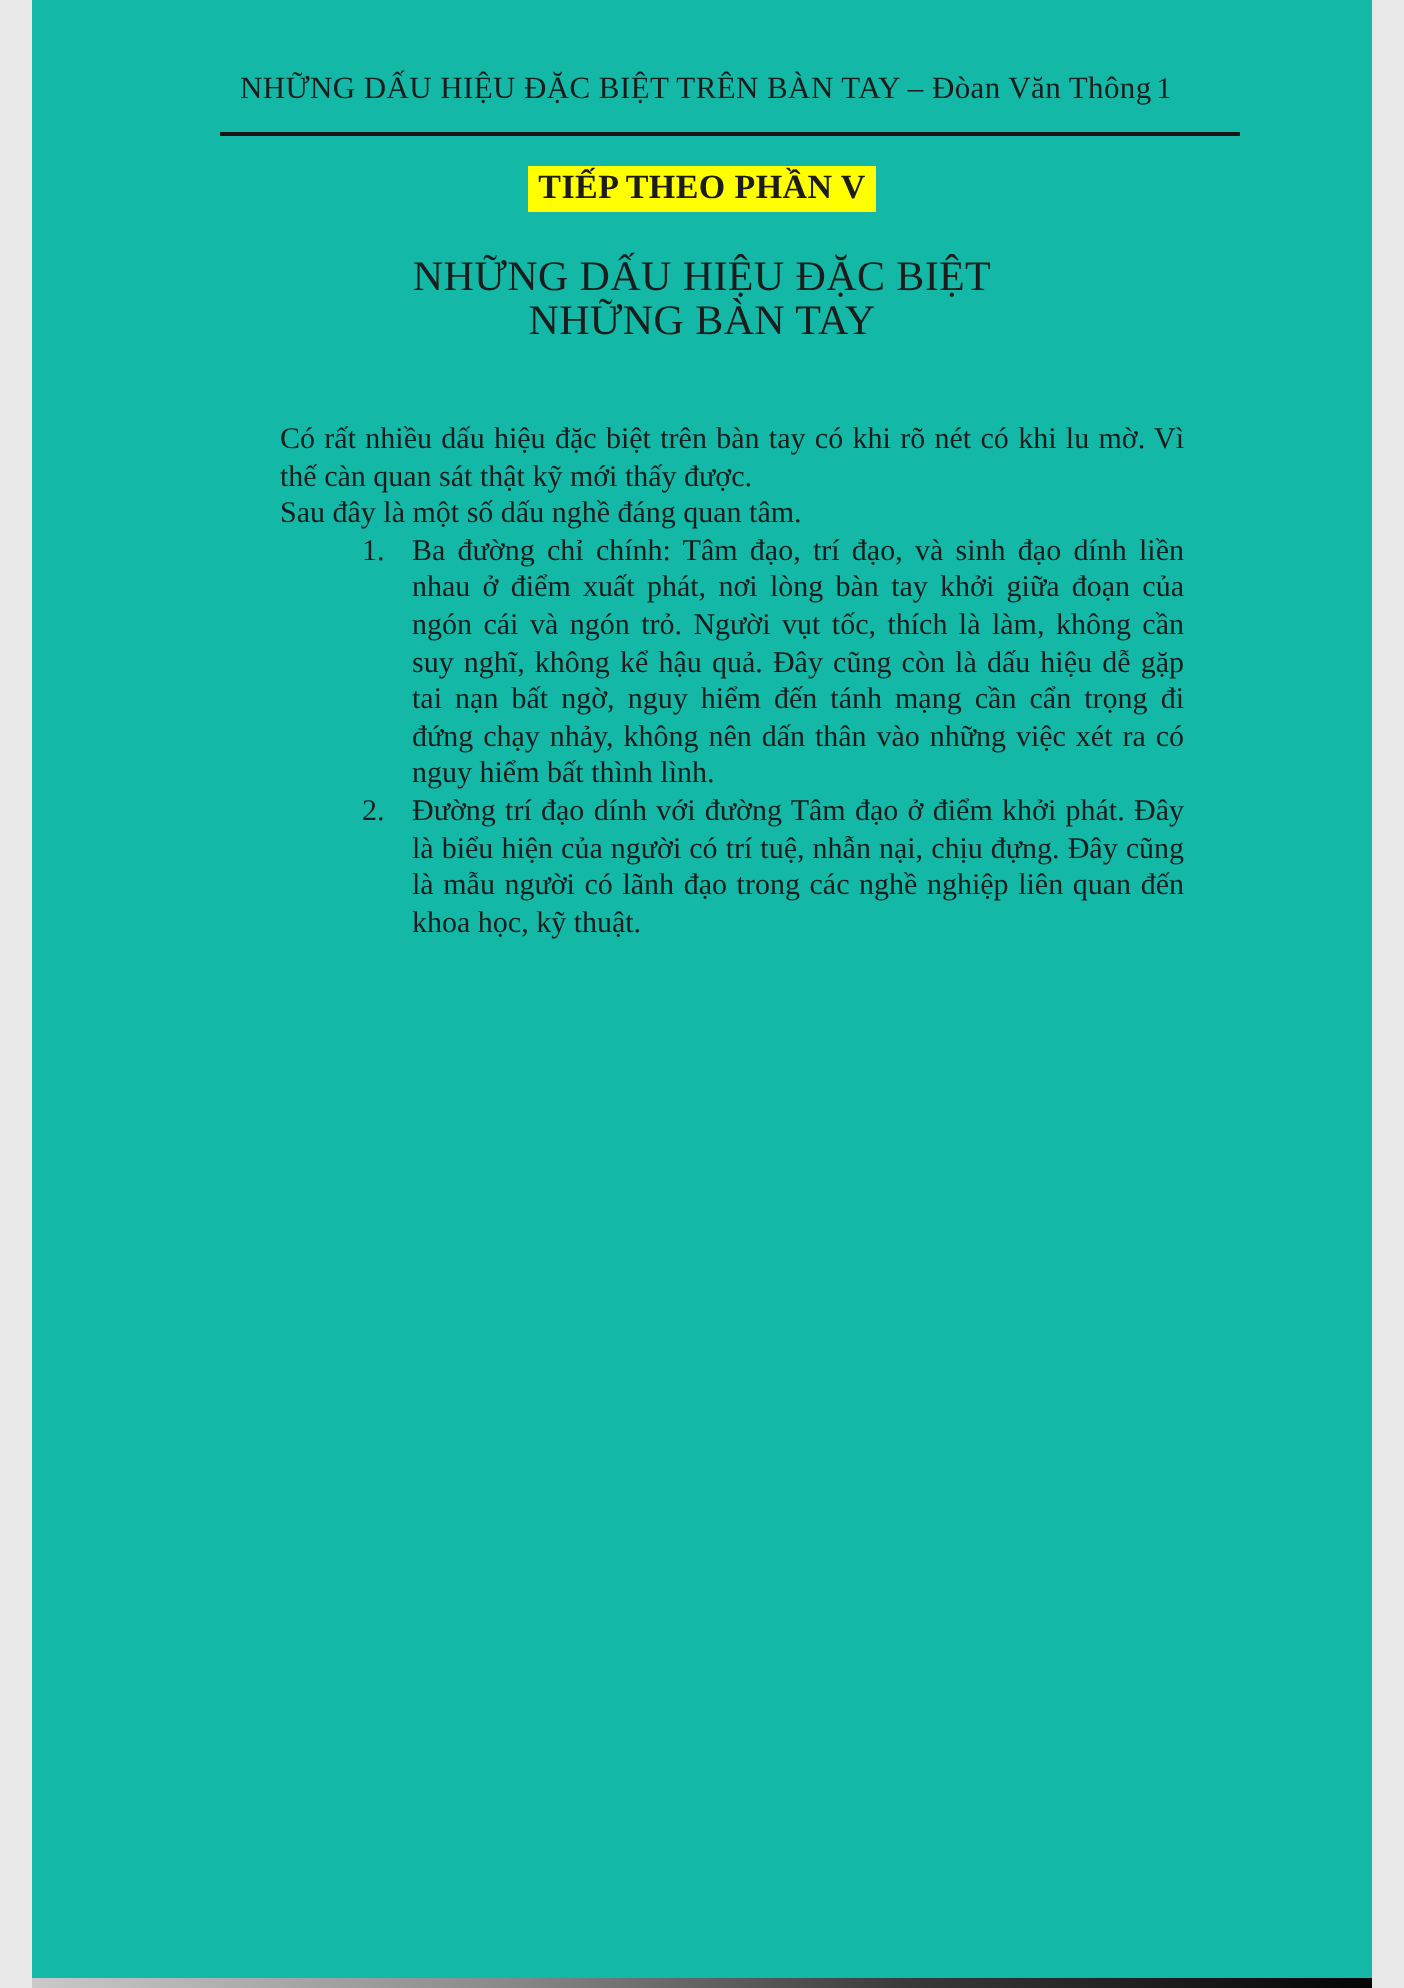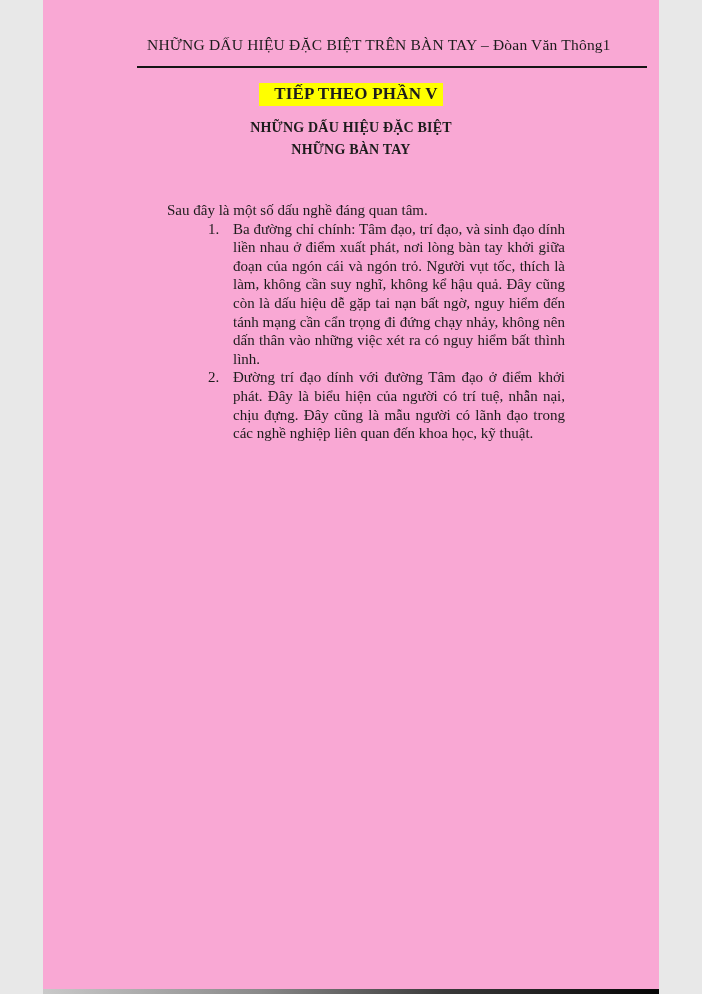--- a/index.html
+++ b/index.html
@@ -1,21 +1,21 @@
 <!DOCTYPE html>
 <html><head>
 <meta charset="utf-8">
 <style>
   html, body { margin: 0; padding: 0; background: #e8e8e8; }
   .page {
     position: relative;
-    width: 616px;
+    width: 670px;
     height: 994px;
     margin: 0 auto;
-    background: #f9a8d4;
+    background: #14b8a6;
     font-family: "Liberation Serif", serif;
     color: #1c1c1c;
     overflow: hidden;
   }
   .header-row {
     display: flex;
     justify-content: space-between;
     align-items: baseline;
     padding: 36px 100px 0 104px;
     font-size: 15.5px;
@@ -27,29 +27,29 @@
     margin: 12px 0 0 94px;
     width: 510px;
     border: none;
     border-top: 2px solid #151515;
     height: 0;
   }
   .center-block { text-align: center; }
   .highlight-title {
     display: inline-block;
     margin-top: 15px;
-    padding: 1px 5px 2px 15px;
+    padding: 1px 5px 2px 5px;
     font-weight: bold;
     font-size: 17px;
     letter-spacing: 0.2px;
   }
   .doc-title {
-    margin-top: 11px;
-    font-weight: bold;
-    font-size: 14px;
+    margin-top: 21px;
+    font-weight: normal;
+    font-size: 21px;
     line-height: 22px;
     letter-spacing: 0.2px;
   }
   .body-text {
     margin: 40px 94px 0 124px;
     font-size: 15px;
     line-height: 18.6px;
     text-align: justify;
   }
   .body-text p { margin: 0; }
@@ -78,20 +78,21 @@
 
   <div class="center-block">
     <span class="highlight-title" style="background: rgb(255, 255, 0);">TIẾP THEO PHẦN V</span>
     <div class="doc-title">
       <div>NHỮNG DẤU HIỆU ĐẶC BIỆT</div>
       <div>NHỮNG BÀN TAY</div>
     </div>
   </div>
 
   <div class="body-text">
+    <p>Có rất nhiều dấu hiệu đặc biệt trên bàn tay có khi rõ nét có khi lu mờ. Vì thế càn quan sát thật kỹ mới thấy được.</p>
     <p>Sau đây là một số dấu nghề đáng quan tâm.</p>
 
     <div class="numbered-list">
       <div class="list-item">
         <span class="list-num">1.</span>
         <span class="list-text">Ba đường chỉ chính: Tâm đạo, trí đạo, và sinh đạo dính liền nhau ở điểm xuất phát, nơi lòng bàn tay khởi giữa đoạn của ngón cái và ngón trỏ. Người vụt tốc, thích là làm, không cần suy nghĩ, không kể hậu quả. Đây cũng còn là dấu hiệu dễ gặp tai nạn bất ngờ, nguy hiểm đến tánh mạng cần cẩn trọng đi đứng chạy nhảy, không nên dấn thân vào những việc xét ra có nguy hiểm bất thình lình.</span>
       </div>
       <div class="list-item">
         <span class="list-num">2.</span>
         <span class="list-text">Đường trí đạo dính với đường Tâm đạo ở điểm khởi phát. Đây là biểu hiện của người có trí tuệ, nhẫn nại, chịu đựng. Đây cũng là mẫu người có lãnh đạo trong các nghề nghiệp liên quan đến khoa học, kỹ thuật.</span>

